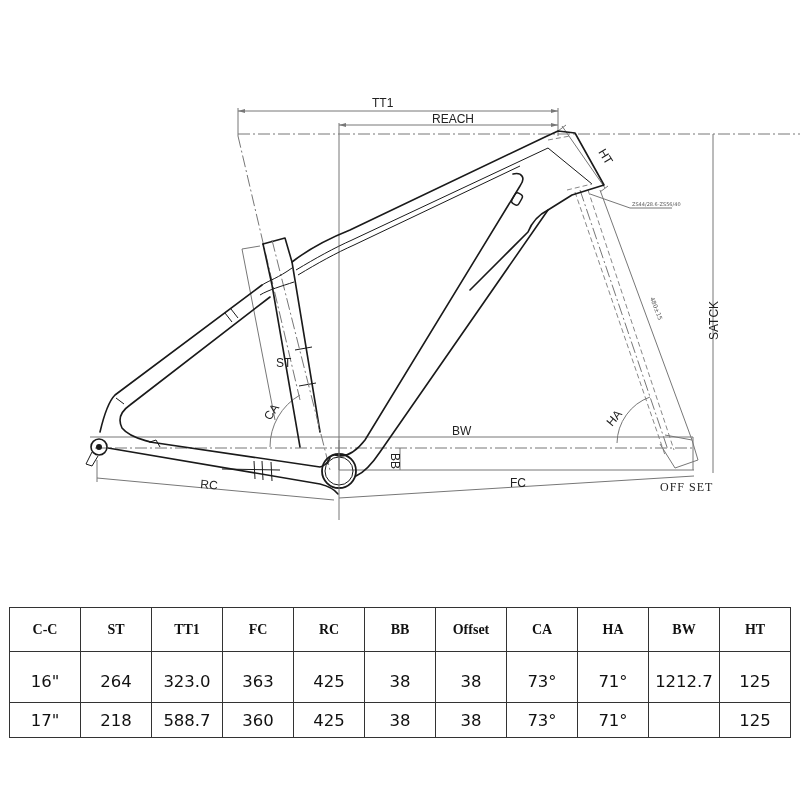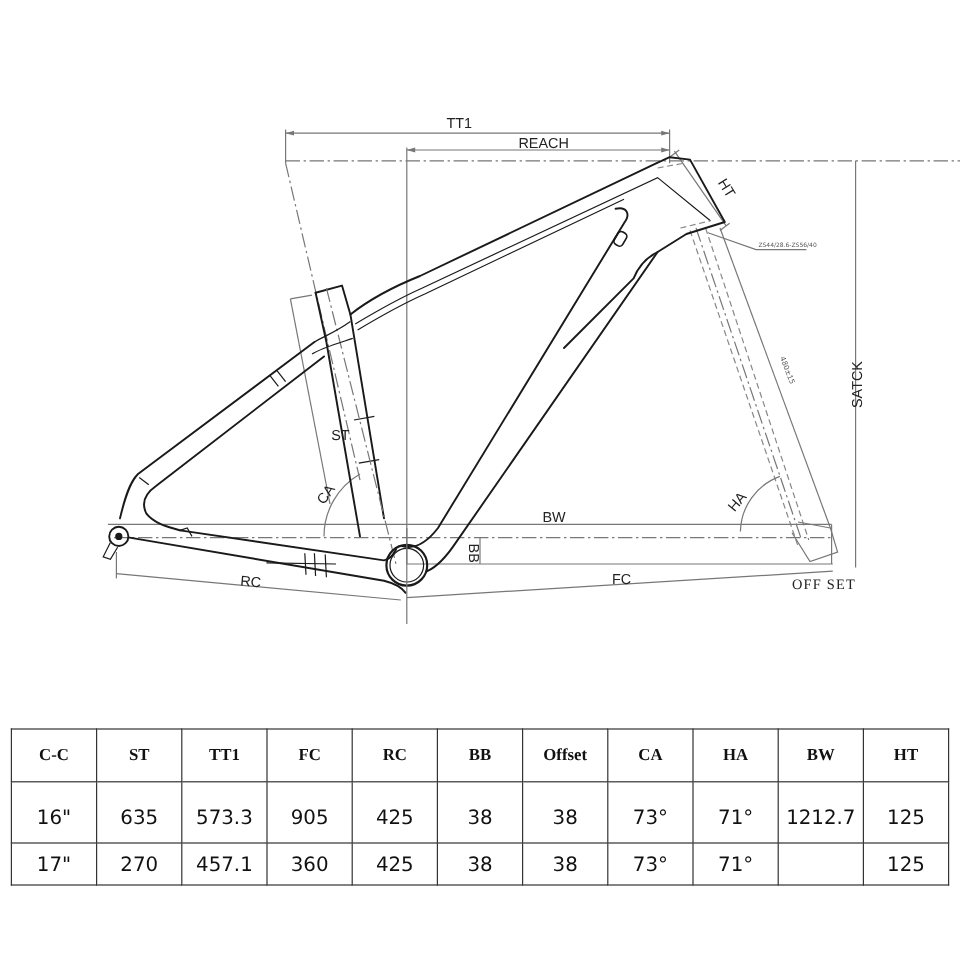--- a/index.html
+++ b/index.html
@@ -192,35 +192,35 @@
       <th>Offset</th>
       <th>CA</th>
       <th>HA</th>
       <th>BW</th>
       <th>HT</th>
     </tr>
   </thead>
   <tbody>
     <tr>
       <td>16"</td>
-      <td>635</td>
-      <td>573.3</td>
-      <td>905</td>
+      <td>264</td>
+      <td>323.0</td>
+      <td>363</td>
       <td>425</td>
       <td>38</td>
       <td>38</td>
       <td>73°</td>
       <td>71°</td>
       <td>1212.7</td>
       <td>125</td>
     </tr>
     <tr>
       <td>17"</td>
-      <td>270</td>
-      <td>457.1</td>
+      <td>218</td>
+      <td>588.7</td>
       <td>360</td>
       <td>425</td>
       <td>38</td>
       <td>38</td>
       <td>73°</td>
       <td>71°</td>
       <td></td>
       <td>125</td>
     </tr>
   </tbody>

